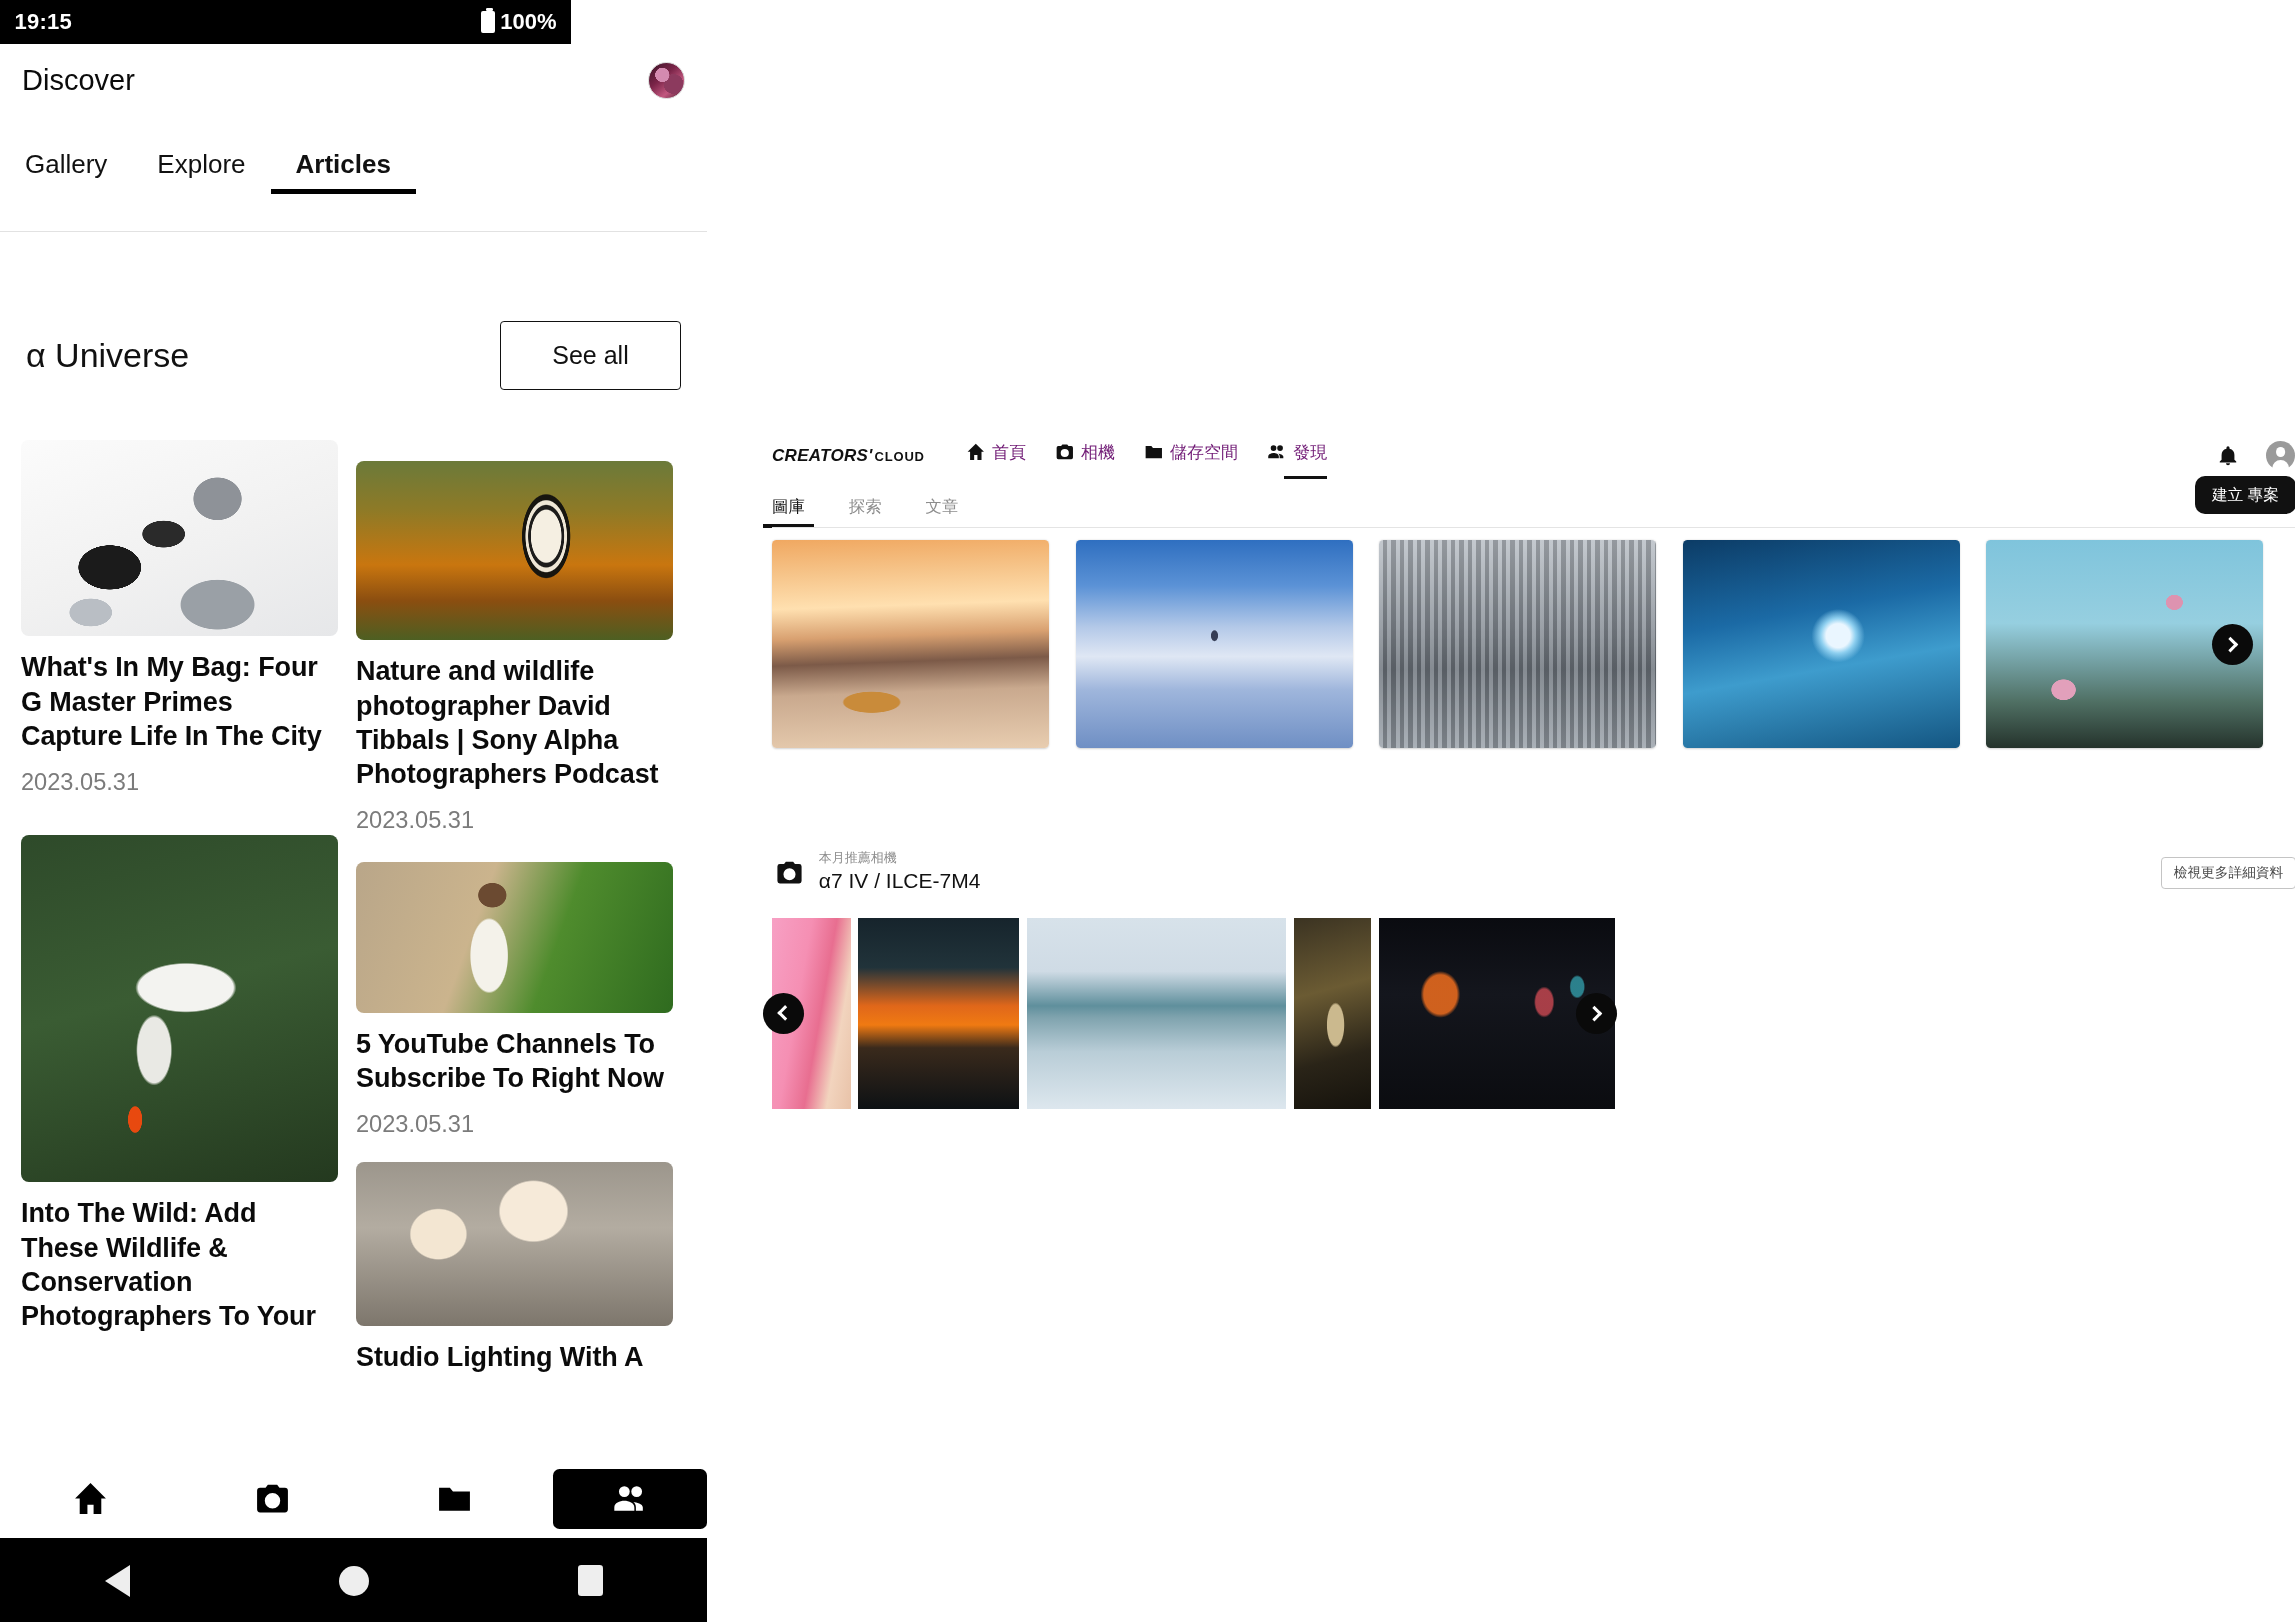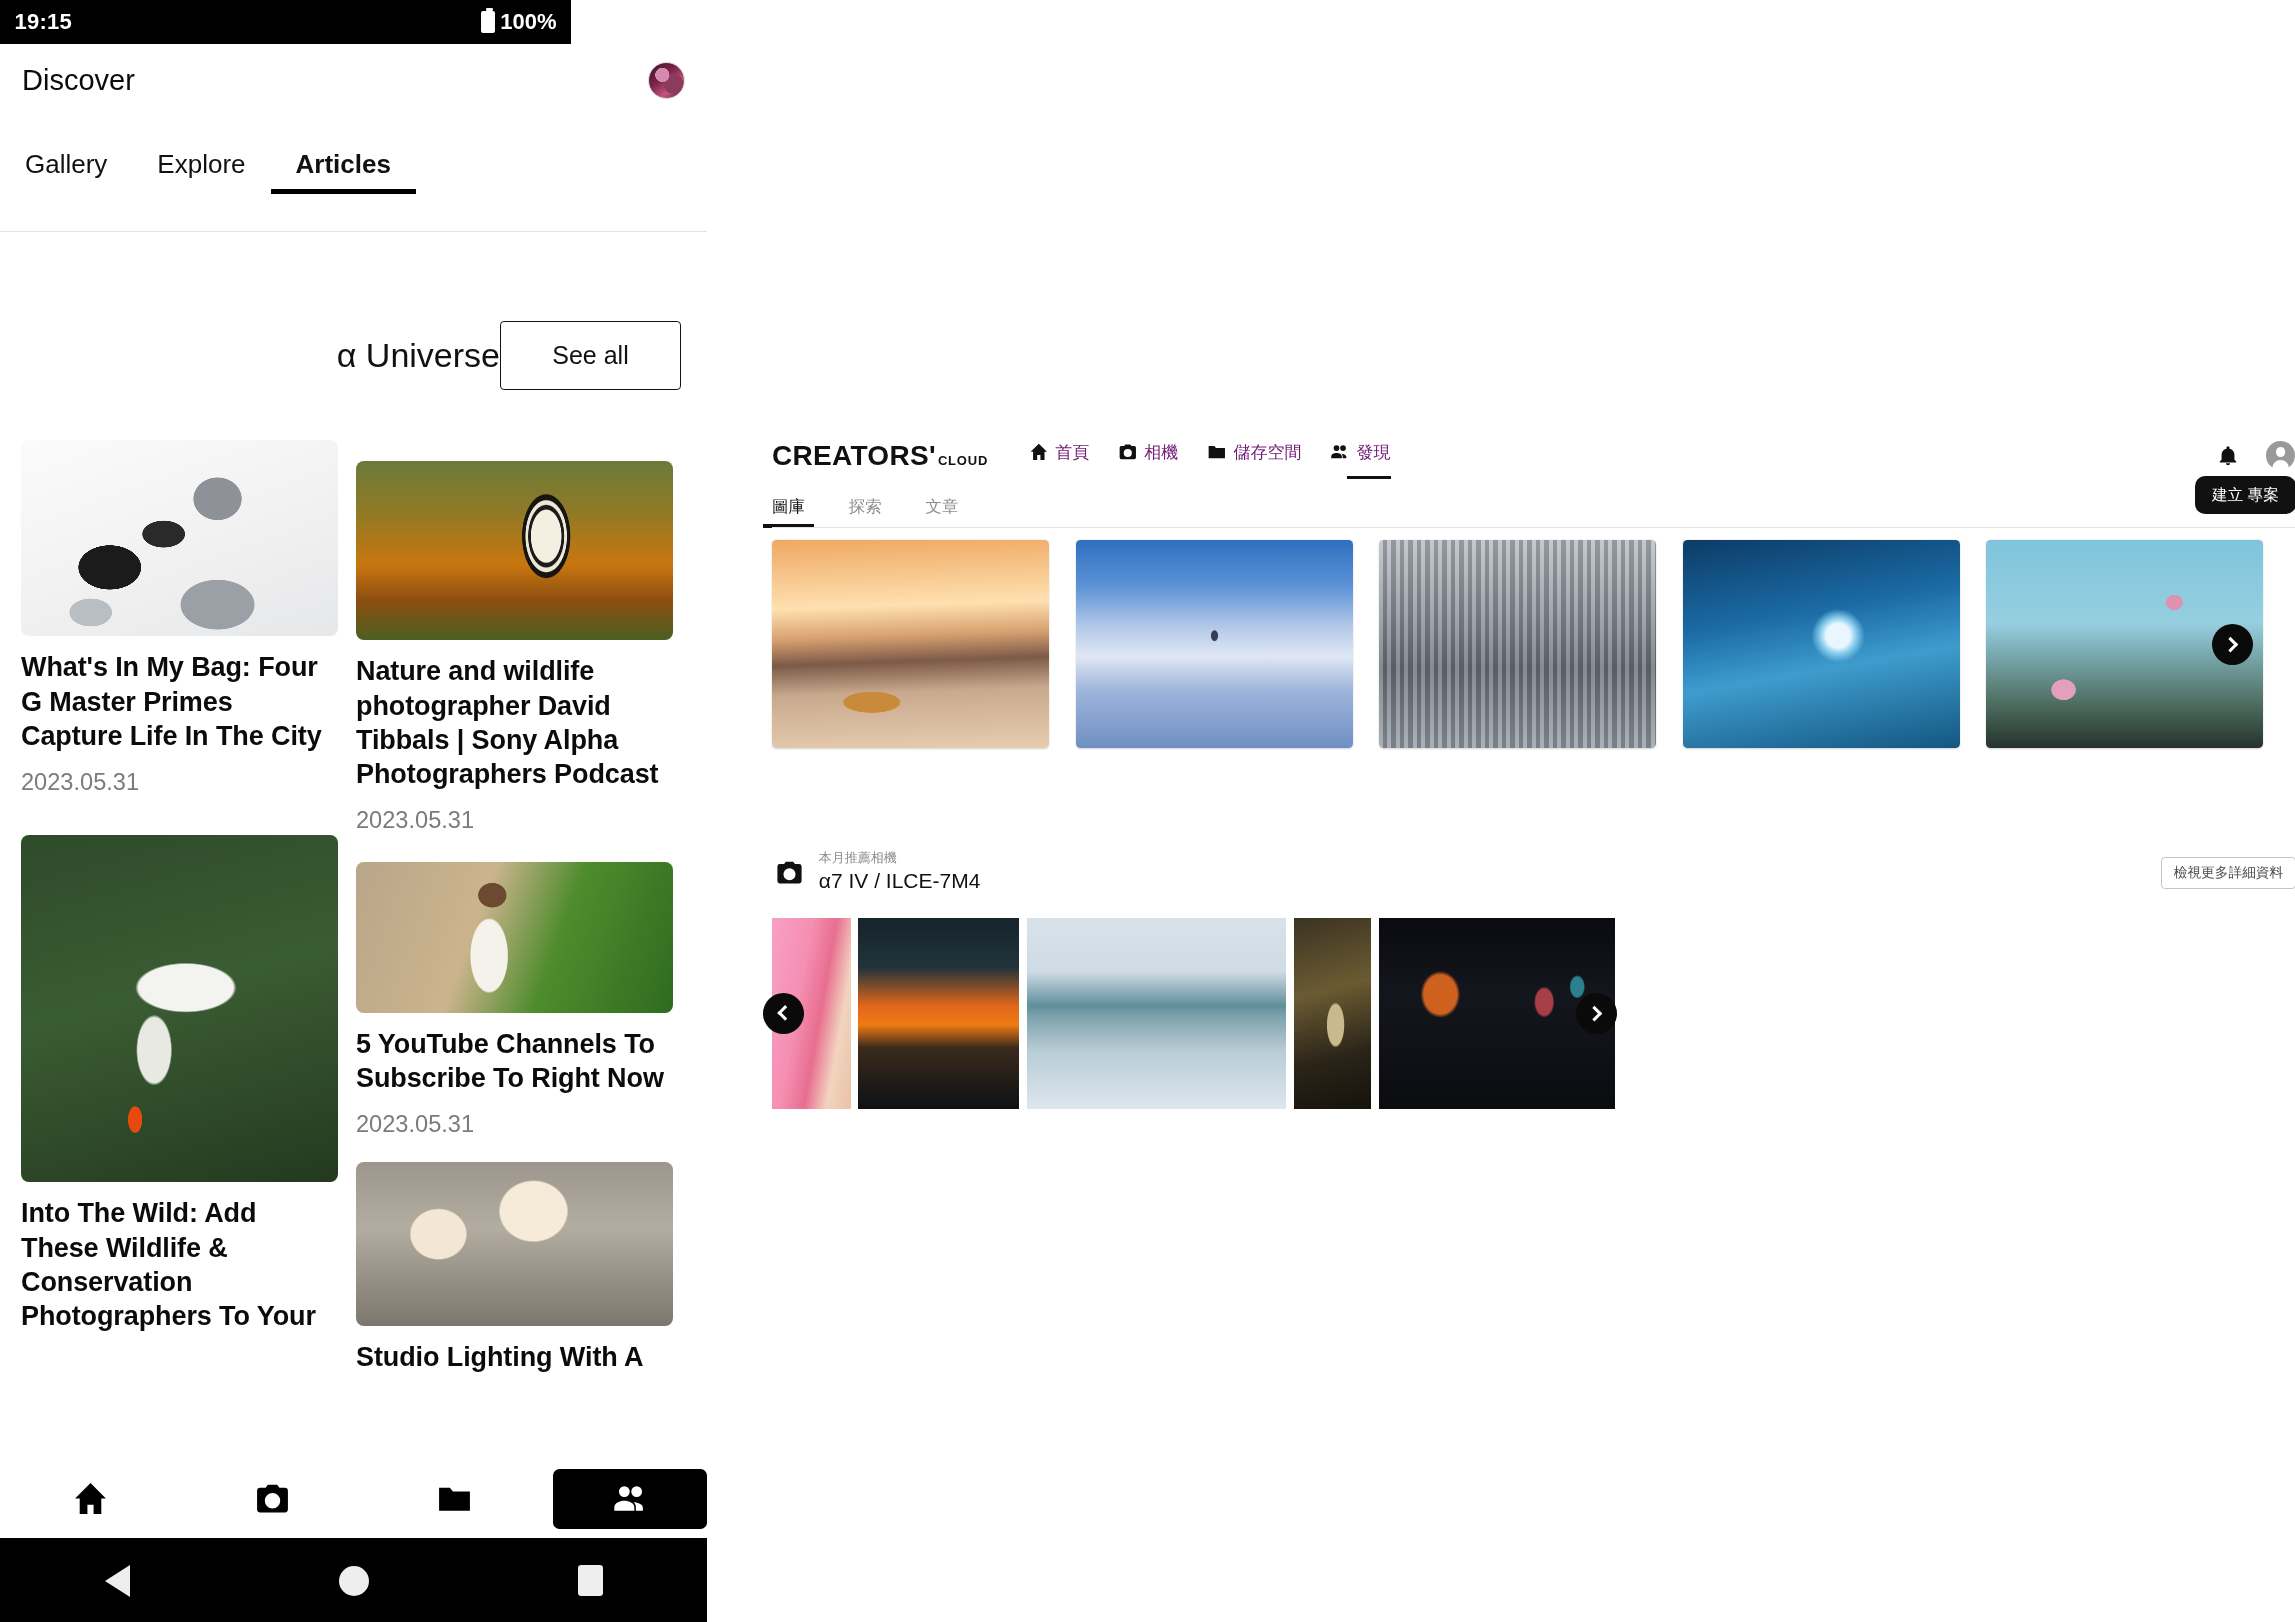--- a/index.html
+++ b/index.html
@@ -45,21 +45,21 @@
   .mtabs { position:absolute; left:0; top:123px; width:707px; height:71px; display:flex; align-items:flex-end; }
   .mtab { font-size:26px; color:#111; padding:0 0 14.4px 0; margin-left:0; position:relative; }
   .mtab-wrap { padding:0 25px; }
   .mtab.active { font-weight:700; }
   .mtab.active:after{
     content:""; position:absolute; left:-25px; right:-25px; bottom:0; height:4.6px; background:#000;
   }
   .mtab-divider { position:absolute; left:0; top:231px; width:707px; height:1.3px; background:#e2e2e2; }
 
   .sec-head { position:absolute; left:0; top:321px; width:707px; padding:0 26px;
-              display:flex; align-items:center; justify-content:flex-end; }
+              display:flex; align-items:center; justify-content:space-between; }
   .sec-title { font-size:34px; color:#111; font-weight:400; }
   .see-all {
     width:181px; height:69px; border:1.3px solid #111; border-radius:3.9px; background:#fff;
     font-size:25px; color:#111; display:flex; align-items:center; justify-content:center;
     font-family:"Liberation Sans", sans-serif;
   }
 
   .cards { position:absolute; left:0; top:440px; width:707px; height:1021px; }
   .col { position:absolute; width:317px; }
   .col-l { left:21px; top:0; }
@@ -117,21 +117,21 @@
   .sys-back { width:0;height:0;border-top:16.4px solid transparent;border-bottom:16.4px solid transparent;border-right:25px solid #eee; }
   .sys-home { width:30px;height:30px;border-radius:50%;background:#eee; }
   .sys-recent { width:25px;height:31px;border-radius:3.3px;background:#eee; }
 
   
   .web { position:absolute; left:707px; top:0; width:1589px; height:1623px; background:#fff; }
 
   .web-header { position:absolute; left:65px; top:424px; width:1523px; height:63px;
                 display:flex; align-items:center; }
   .logo { display:flex; align-items:baseline; font-weight:800; color:#111; letter-spacing:0.3px; }
-  .logo-main { font-size:28px; }
+  .logo-main { font-size:17px;font-style:italic; }
   .logo-sub { font-size:13px; font-weight:700; letter-spacing:0.8px; margin-left:2px; }
 
   .webnav { display:flex; align-items:center; margin-left:41px; gap:0; }
   .wn-item { display:flex; align-items:center; gap:6.5px; margin-right:29px; position:relative;
              padding-bottom:6.5px; }
   .wn-label { font-size:17px; color:#701a75; }
   .wn-item.active:after{ content:""; position:absolute; left:17px; right:0; bottom:-9.2px; height:3.9px; background:#111; }
   .wn-ico { width:19.6px; height:19.6px; fill:#111; display:block; }
 
   .web-right { margin-left:auto; display:flex; align-items:center; gap:27.5px; }

